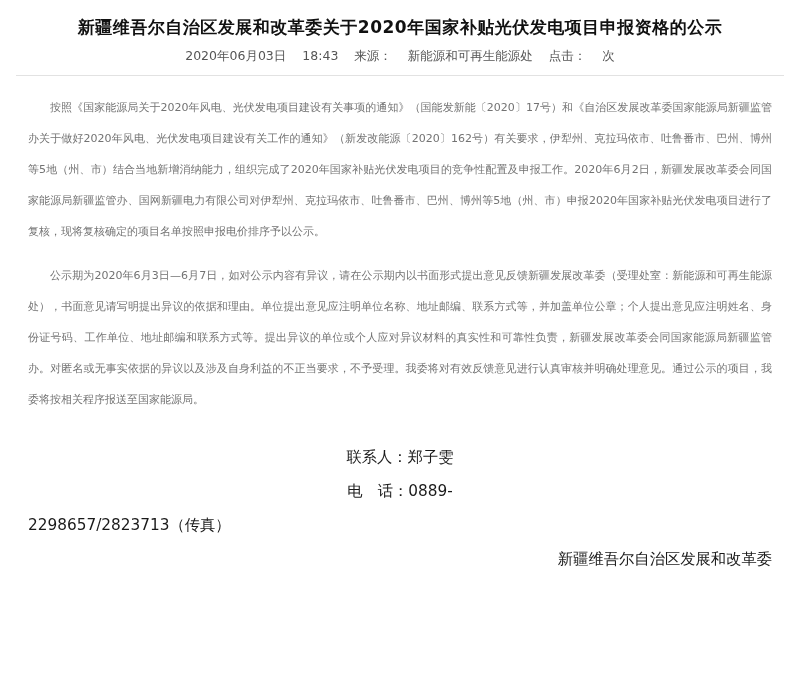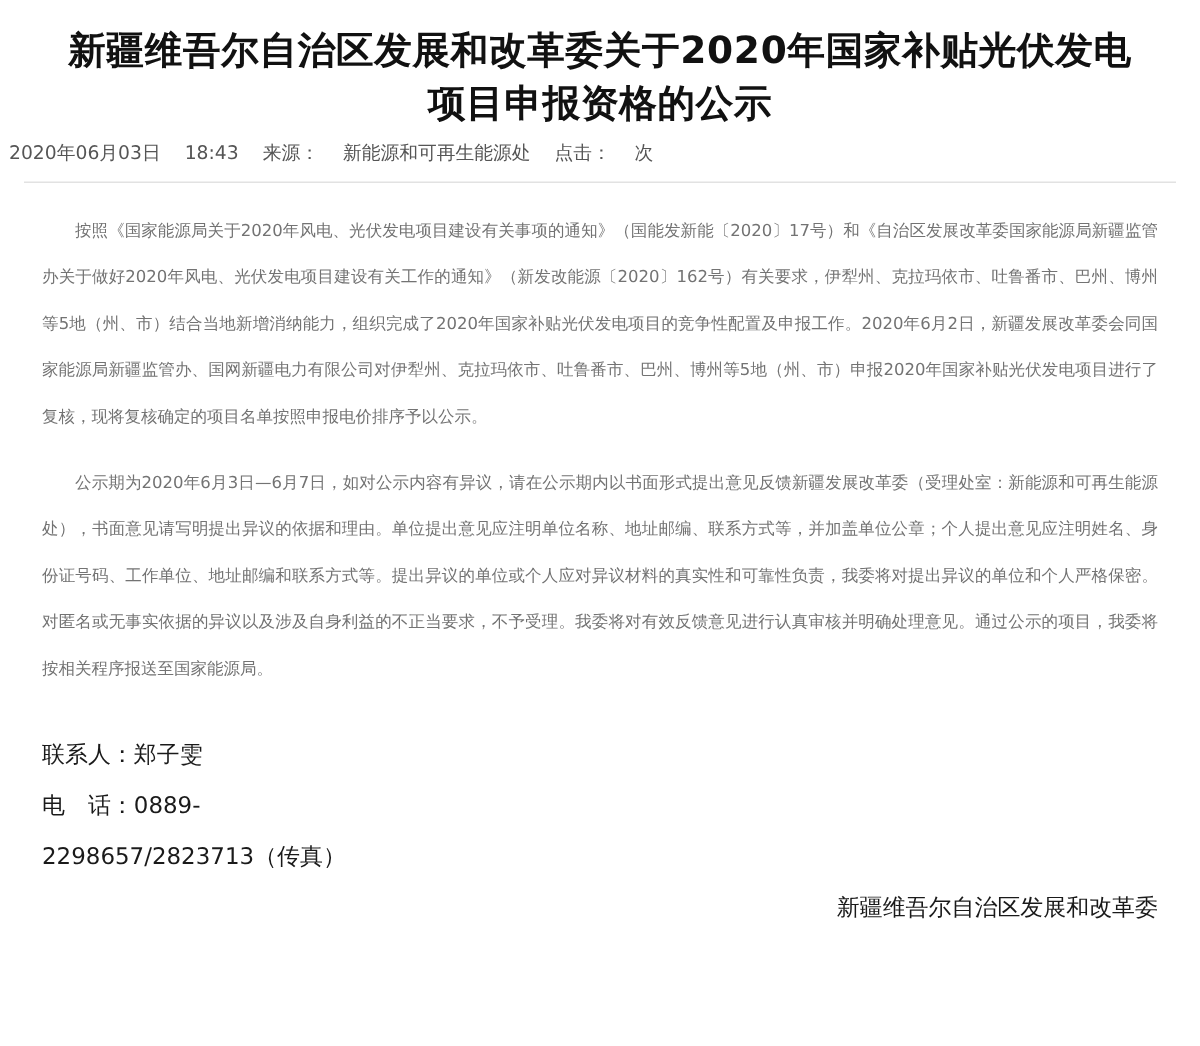--- a/index.html
+++ b/index.html
@@ -17,29 +17,30 @@
   .page {
     width: 800px;
     height: 697px;
     box-sizing: border-box;
     padding: 0;
     position: relative;
     background: #fff;
   }
   .title {
     text-align: center;
-    font-size: 25px;
+    font-size: 17px;
     font-weight: bold;
     letter-spacing: 0.5px;
     color: #111;
     padding: 16px 40px 8px 40px;
     line-height: 1.4;
     font-family: "DejaVu Sans", "Liberation Sans", sans-serif;
   }
   .meta {
+    text-align: center;
     font-size: 12.5px;
     color: #555;
     padding-bottom: 10px;
     font-family: "DejaVu Sans", "Liberation Sans", sans-serif;
   }
   .meta span {
     margin: 0 6px;
   }
   .divider {
     border: 0;
@@ -62,21 +63,21 @@
   }
   .sign-block {
     padding: 12px 28px 0 28px;
     font-size: 15.3px;
     line-height: 34px;
     color: #1a1a1a;
     font-family: "DejaVu Sans", "Liberation Sans", sans-serif;
     font-weight: 500;
   }
   .contact-line {
-    text-align: left;
+    text-align: center;
   }
   .fax-line {
     text-align: left;
   }
   .issuer-line {
     text-align: right;
   }
 </style>
 </head>
 <body>
@@ -91,21 +92,21 @@
     <span>来源：</span>
     <span>新能源和可再生能源处</span>
     <span>点击：</span>
     <span>次</span>
   </div>
 
   <hr class="divider">
 
   <div class="body">
     <p class="para">按照《国家能源局关于2020年风电、光伏发电项目建设有关事项的通知》（国能发新能〔2020〕17号）和《自治区发展改革委国家能源局新疆监管办关于做好2020年风电、光伏发电项目建设有关工作的通知》（新发改能源〔2020〕162号）有关要求，伊犁州、克拉玛依市、吐鲁番市、巴州、博州等5地（州、市）结合当地新增消纳能力，组织完成了2020年国家补贴光伏发电项目的竞争性配置及申报工作。2020年6月2日，新疆发展改革委会同国家能源局新疆监管办、国网新疆电力有限公司对伊犁州、克拉玛依市、吐鲁番市、巴州、博州等5地（州、市）申报2020年国家补贴光伏发电项目进行了复核，现将复核确定的项目名单按照申报电价排序予以公示。</p>
-    <p class="para">公示期为2020年6月3日—6月7日，如对公示内容有异议，请在公示期内以书面形式提出意见反馈新疆发展改革委（受理处室：新能源和可再生能源处），书面意见请写明提出异议的依据和理由。单位提出意见应注明单位名称、地址邮编、联系方式等，并加盖单位公章；个人提出意见应注明姓名、身份证号码、工作单位、地址邮编和联系方式等。提出异议的单位或个人应对异议材料的真实性和可靠性负责，我委将对提出异议的单位和个人严格保密。对匿名或无事实依据的异议以及涉及自身利益的不正当要求，不予受理。我委将对有效反馈意见进行认真审核并明确处理意见。通过公示的项目，我委将按相关程序报送至国家能源局。</p>
+    <p class="para">公示期为2020年6月3日—6月7日，如对公示内容有异议，请在公示期内以书面形式提出意见反馈新疆发展改革委（受理处室：新能源和可再生能源处），书面意见请写明提出异议的依据和理由。单位提出意见应注明单位名称、地址邮编、联系方式等，并加盖单位公章；个人提出意见应注明姓名、身份证号码、工作单位、地址邮编和联系方式等。提出异议的单位或个人应对异议材料的真实性和可靠性负责，新疆发展改革委会同国家能源局新疆监管办。对匿名或无事实依据的异议以及涉及自身利益的不正当要求，不予受理。我委将对有效反馈意见进行认真审核并明确处理意见。通过公示的项目，我委将按相关程序报送至国家能源局。</p>
   </div>
 
   <div class="sign-block">
     <div class="contact-line">联系人：郑子雯</div>
     <div class="contact-line">电　话：0889-</div>
     <div class="fax-line">2298657/2823713（传真）</div>
     <div class="issuer-line">新疆维吾尔自治区发展和改革委</div>
 
   </div>
 

